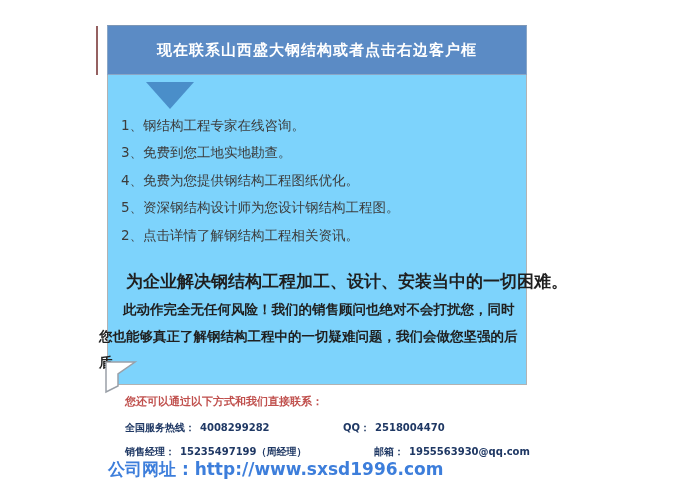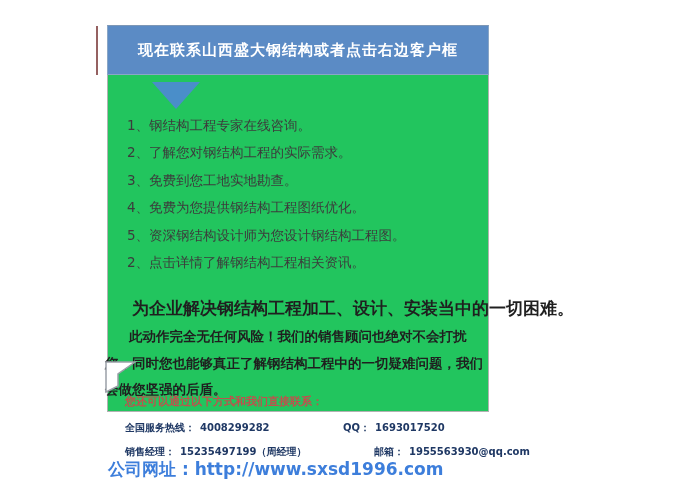--- a/index.html
+++ b/index.html
@@ -5,38 +5,38 @@
   html, body { margin: 0; padding: 0; }
   body {
     width: 680px; height: 481px;
     background: #ffffff;
     position: relative;
     overflow: hidden;
     font-family: "DejaVu Sans", "Liberation Sans", sans-serif;
   }
 
   
-  .main-box { position: absolute; left: 107px; top: 25px; width: 382px; }
+  .main-box { position: absolute; left: 107px; top: 25px; width: 420px; }
 
   .banner {
     box-sizing: border-box;
     height: 50px;
     background: #5b8bc5;
     border: 1px solid #8aa6c6;
     border-top-color: #7d97b6;
     display: flex; align-items: center; justify-content: center;
     color: #ffffff; font-weight: bold; font-size: 15px;
     letter-spacing: 1px;
   }
 
   .content-box {
     box-sizing: border-box;
     border: 1px solid #b2b2b2; border-top: none;
-    background: #22c55e;
-    padding: 7px 10px 4px 16px;
+    background: #7dd3fc;
+    padding: 7px 10px 4px 10px;
   }
 
   .down-arrow {
     width: 0; height: 0;
     border-left: 24px solid transparent;
     border-right: 24px solid transparent;
     border-top: 27px solid #4a8ec9;
     margin-left: 28px;
   }
 
@@ -107,21 +107,20 @@
     <div class="banner">
       <span>现在联系山西盛大钢结构或者点击右边客户框</span>
     </div>
 
     <div class="content-box">
 
       <div class="down-arrow"></div>
 
       <ul class="steps">
         <li>1、钢结构工程专家在线咨询。</li>
-        <li>2、了解您对钢结构工程的实际需求。</li>
         <li>3、免费到您工地实地勘查。</li>
         <li>4、免费为您提供钢结构工程图纸优化。</li>
         <li>5、资深钢结构设计师为您设计钢结构工程图。</li>
         <li>2、点击详情了解钢结构工程相关资讯。</li>
       </ul>
 
       <div class="promise">为企业解决钢结构工程加工、设计、安装当中的一切困难。</div>
 
       <div class="risk-note">此动作完全无任何风险！我们的销售顾问也绝对不会打扰您，同时您也能够真正了解钢结构工程中的一切疑难问题，我们会做您坚强的后盾。</div>
 
@@ -130,21 +129,21 @@
 
   <svg class="corner-fold" width="34" height="36" viewBox="0 0 34 36">
     <polygon points="2,3 31,3 14,15 14,27 2,33" fill="#ffffff" stroke="#9aa0a8" stroke-width="1.5"></polygon>
   </svg>
 
   <div class="contact-intro">您还可以通过以下方式和我们直接联系：</div>
 
   <div class="c-row row-hotline">
     <span class="lbl">全国服务热线：</span><span>4008299282</span>
     <span class="col2">
-      <span class="lbl">QQ：</span><span>1693017520</span>
+      <span class="lbl">QQ：</span><span>2518004470</span>
     </span>
   </div>
 
   <div class="c-row row-manager">
     <span class="lbl">销售经理：</span><span>15235497199（周经理）</span>
     <span class="col2">
       <span class="lbl">邮箱：</span><span>1955563930@qq.com</span>
     </span>
   </div>
 

